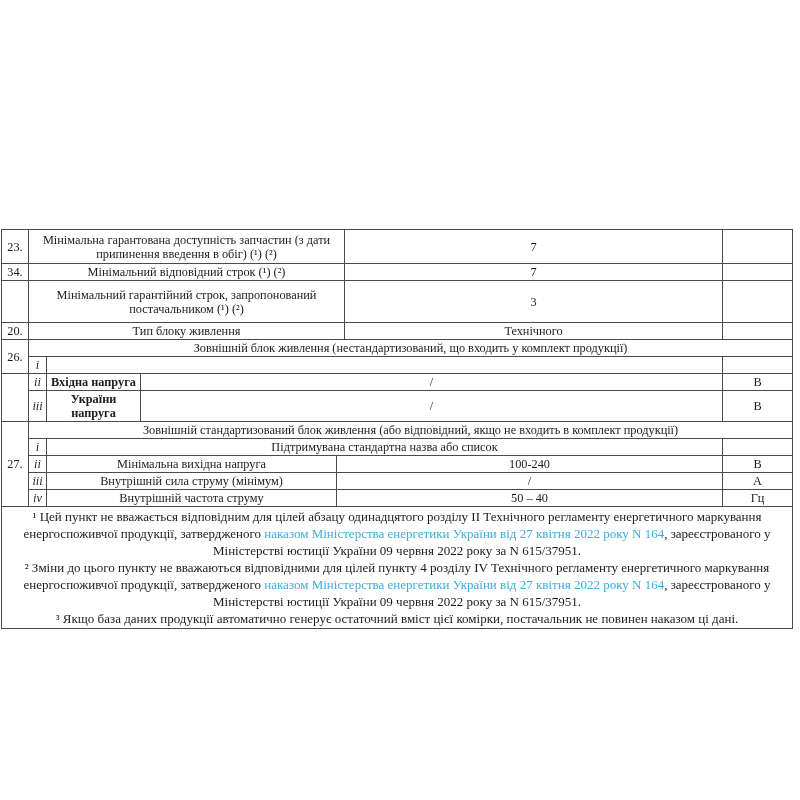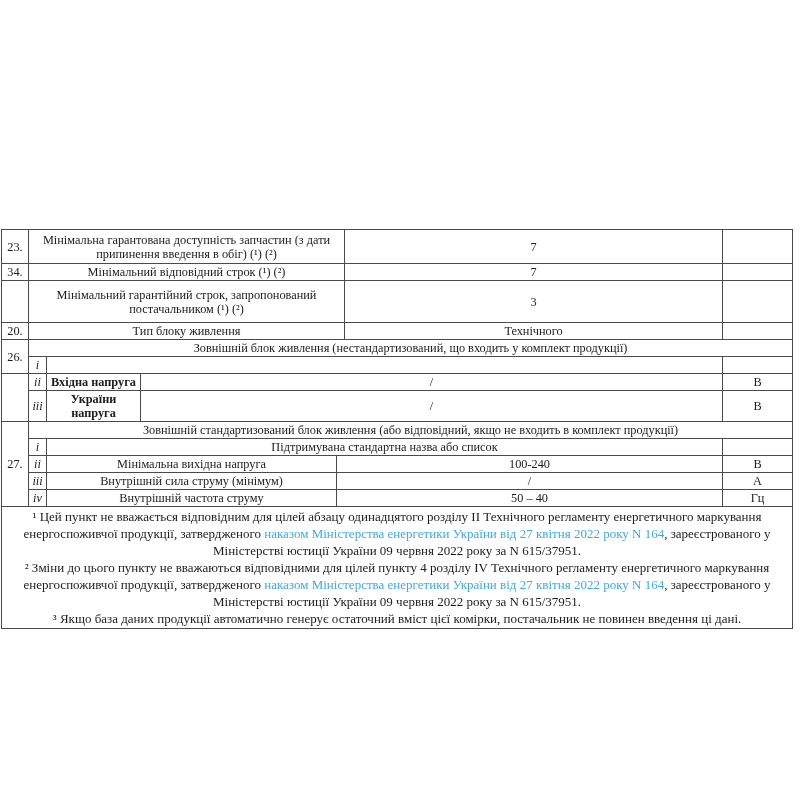--- a/index.html
+++ b/index.html
@@ -152,18 +152,18 @@
         <td class="subidx">iv</td>
         <td colspan="2">Внутрішній частота струму</td>
         <td colspan="2">50 – 40</td>
         <td>Гц</td>
       </tr>
 
       <tr>
         <td class="fnotes" colspan="7">
           <p><span>¹ Цей пункт не вважається відповідним для цілей абзацу одинадцятого розділу II Технічного регламенту енергетичного маркування енергоспоживчої продукції, затвердженого </span><span class="link">наказом Міністерства енергетики України від 27 квітня 2022 року N 164</span><span>, зареєстрованого у Міністерстві юстиції України 09 червня 2022 року за N 615/37951.</span></p>
           <p><span>² Зміни до цього пункту не вважаються відповідними для цілей пункту 4 розділу IV Технічного регламенту енергетичного маркування енергоспоживчої продукції, затвердженого </span><span class="link">наказом Міністерства енергетики України від 27 квітня 2022 року N 164</span><span>, зареєстрованого у Міністерстві юстиції України 09 червня 2022 року за N 615/37951.</span></p>
-          <p><span>³ Якщо база даних продукції автоматично генерує остаточний вміст цієї комірки, постачальник не повинен введення ці дані.</span><span class="link"></span><span></span></p>
+          <p><span>³ Якщо база даних продукції автоматично генерує остаточний вміст цієї комірки, постачальник не повинен наказом ці дані.</span><span class="link"></span><span></span></p>
         </td>
       </tr>
     </tbody>
   </table>
 </div>
 
 </body></html>

